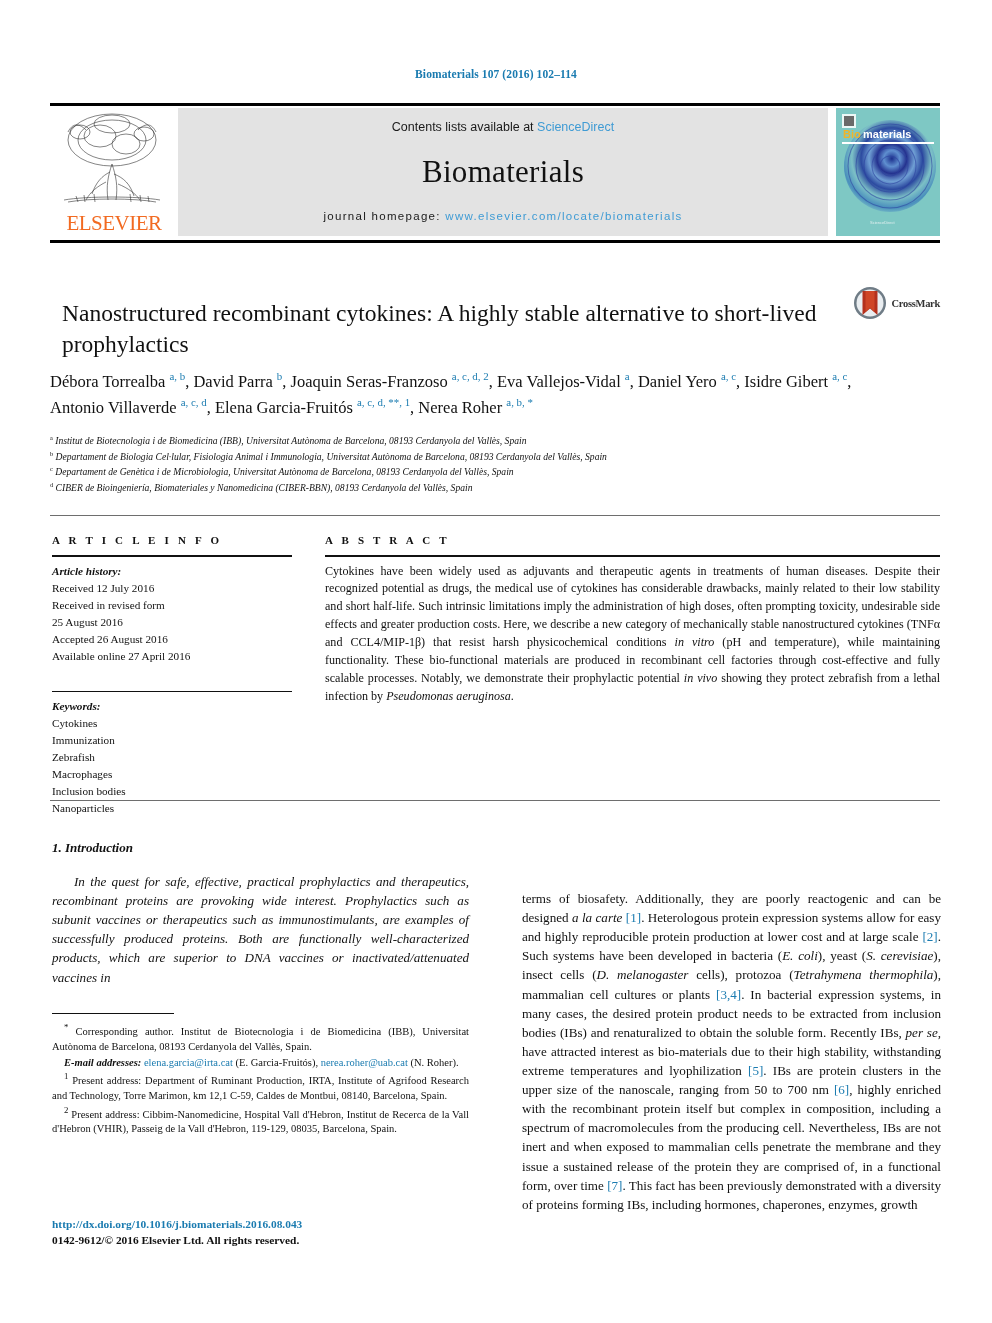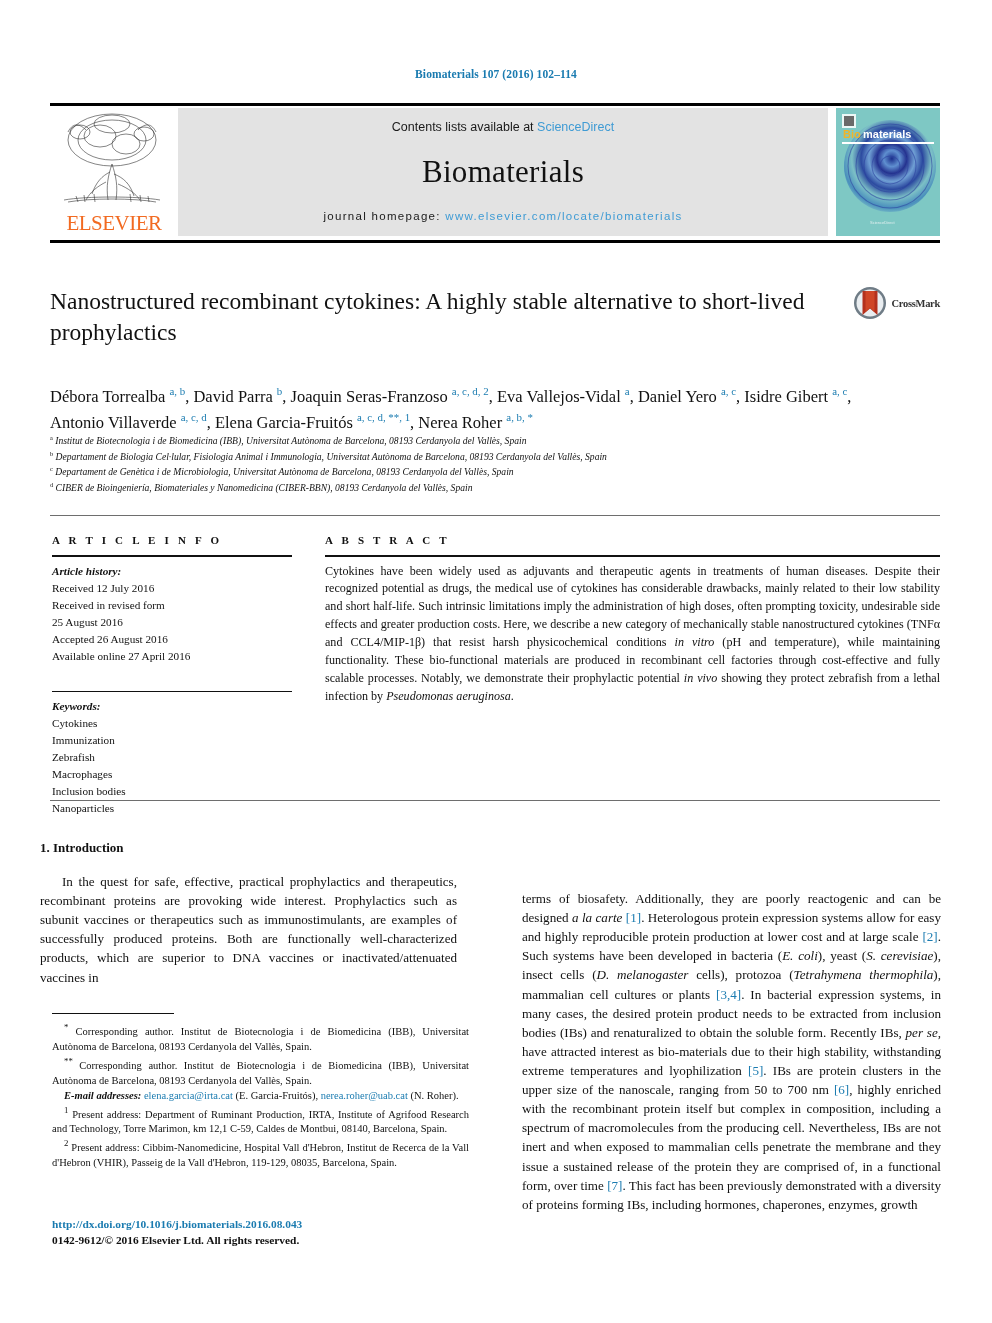--- a/index.html
+++ b/index.html
@@ -130,42 +130,42 @@
     left: 50px;
     width: 890px;
   }
   .art-title {
     font-family: "Liberation Serif", serif;
     font-size: 23.5px;
     line-height: 1.32;
     color: #111;
     width: 760px;
     font-weight: normal;
-    margin: 0;
+    margin: 12px;
   }
   .crossmark {
     position: absolute;
     top: 0px;
     right: 0px;
     display: flex;
     align-items: center;
     gap: 5px;
   }
   .crossmark-text {
     font-family: "Liberation Serif", serif;
     font-size: 10.5px;
     font-weight: bold;
     color: #333;
     letter-spacing: -0.3px;
   }
 
   
   .authors {
     position: absolute;
-    top: 383px;
+    top: 368px;
     left: 50px;
     width: 850px;
     font-family: "Liberation Serif", serif;
     font-size: 16.5px;
     line-height: 1.5;
     color: #111;
   }
   .authors sup, .aff sup {
     color: #1a7bb0;
     font-size: 0.66em;
@@ -255,22 +255,23 @@
     position: absolute;
     left: 50px;
     top: 800px;
     width: 890px;
     height: 1px;
     background: #6e6e6e;
   }
   .col-left {
     position: absolute;
     top: 840px;
-    left: 40px;
+    left: 52px;
     width: 417px;
+    font-style: italic;
   }
   .col-right {
     position: absolute;
     top: 889px;
     left: 522px;
     width: 419px;
   }
   .body-head {
     font-family: "Liberation Serif", serif;
     font-size: 13px;
@@ -488,21 +489,20 @@
   </div>
 
   <div class="col-right">
     <p class="body-p noindent">terms of biosafety. Additionally, they are poorly reactogenic and can be designed <i>a la carte</i> <span class="ref">[1]</span>. Heterologous protein expression systems allow for easy and highly reproducible protein production at lower cost and at large scale <span class="ref">[2]</span>. Such systems have been developed in bacteria (<i>E. coli</i>), yeast (<i>S. cerevisiae</i>), insect cells (<i>D. melanogaster</i> cells), protozoa (<i>Tetrahymena thermophila</i>), mammalian cell cultures or plants <span class="ref">[3,4]</span>. In bacterial expression systems, in many cases, the desired protein product needs to be extracted from inclusion bodies (IBs) and renaturalized to obtain the soluble form. Recently IBs, <i>per se</i>, have attracted interest as bio-materials due to their high stability, withstanding extreme temperatures and lyophilization <span class="ref">[5]</span>. IBs are protein clusters in the upper size of the nanoscale, ranging from 50 to 700 nm <span class="ref">[6]</span>, highly enriched with the recombinant protein itself but complex in composition, including a spectrum of macromolecules from the producing cell. Nevertheless, IBs are not inert and when exposed to mammalian cells penetrate the membrane and they issue a sustained release of the protein they are comprised of, in a functional form, over time <span class="ref">[7]</span>. This fact has been previously demonstrated with a diversity of proteins forming IBs, including hormones, chaperones, enzymes, growth</p>
   </div>
 
   <div class="footnotes">
     <div class="fn-rule"></div>
     <div id="footnote-items">
         <p class="fn"><sup>*</sup> Corresponding author. Institut de Biotecnologia i de Biomedicina (IBB), Universitat Autònoma de Barcelona, 08193 Cerdanyola del Vallès, Spain.</p>
-        <p class="fn"><sup>**</sup> Corresponding author. Institut de Biotecnologia i de Biomedicina (IBB), Universitat Autònoma de Barcelona, 08193 Cerdanyola del Vallès, Spain.</p>
         <p class="fn"><span class="lbl">E-mail addresses:</span> <span class="link">elena.garcia@irta.cat</span> (E. Garcia-Fruitós), <span class="link">nerea.roher@uab.cat</span> (N. Roher).</p>
         <p class="fn"><sup>1</sup> Present address: Department of Ruminant Production, IRTA, Institute of Agrifood Research and Technology, Torre Marimon, km 12,1 C-59, Caldes de Montbui, 08140, Barcelona, Spain.</p>
         <p class="fn"><sup>2</sup> Present address: Cibbim-Nanomedicine, Hospital Vall d'Hebron, Institut de Recerca de la Vall d'Hebron (VHIR), Passeig de la Vall d'Hebron, 119-129, 08035, Barcelona, Spain.</p>
       </div>
   </div>
 
   <div class="doi-block">
     <div class="doi-line">http://dx.doi.org/10.1016/j.biomaterials.2016.08.043</div>
     <div class="issn-line">0142-9612/© 2016 Elsevier Ltd. All rights reserved.</div>
   </div>

